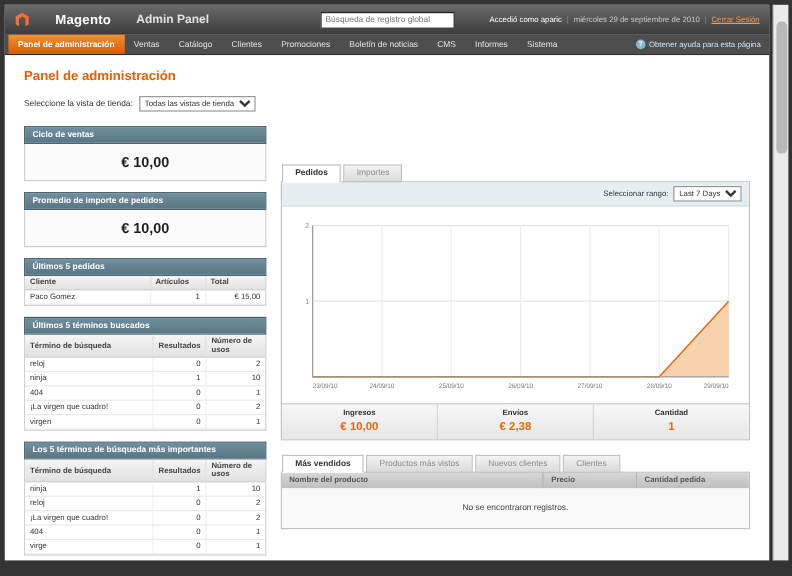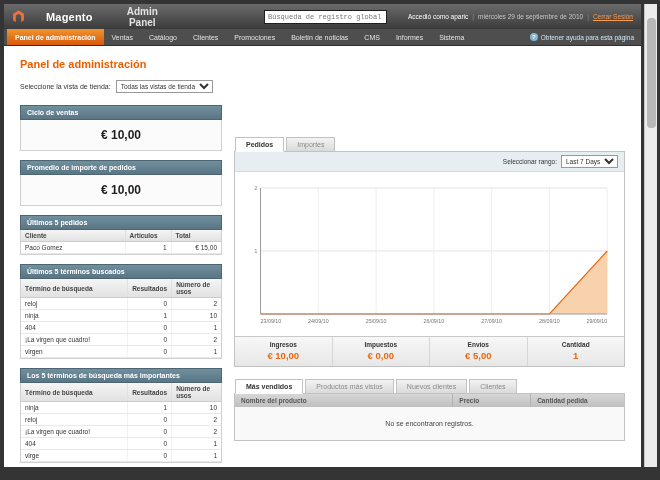--- a/index.html
+++ b/index.html
@@ -22,23 +22,23 @@
   
   .app-header {
     height:25px; background:linear-gradient(#6b6b6b,#3b3b3b);
     display:flex; align-items:center; padding:0 8px; gap:21px;
   }
   .logo-icon { width:13px; height:13px; flex:none; }
   .brand { color:#fff; font-weight:bold; font-size:11px; letter-spacing:.2px; }
   .brand-suffix { color:#e2e2e2; font-size:10px; font-weight:bold;text-align:center; }
   .global-search { margin-left:72px; display:flex; align-items:center; }
   .global-search input {
-    width:123px; height:14px; font-size:7px; padding:0 3px;
+    width:112px; height:14px; font-size:7px; padding:0 3px;
     border:1px solid #1f1f1f; background:#fff; color:#555;
-    font-family:Liberation Mono, monospace;
+    font-family:Liberation Sans, sans-serif;
   }
   .header-right { margin-left:auto; display:flex; align-items:center; gap:4px; font-size:6.5px; color:#c9c9c9; white-space:nowrap; }
   .logged-as { color:#fff; }
   .hdr-sep { color:#8a8a8a; }
   .logout-link { color:#f59c52; text-decoration:underline; cursor:pointer; }
 
   
   .nav {
     height:17px; background:#4e4e4e; display:flex; align-items:stretch; padding:0 3px;
     border-bottom:1px solid #2e2e2e;
@@ -341,26 +341,22 @@
                 <line x1="16" y1="134" x2="373" y2="134" stroke="#9a9a9a" stroke-width="1"></line>
               </svg>
           </div>
 
           <div class="totals">
             <div class="total-cell">
               <div class="total-label">Ingresos</div>
               <div class="total-value">€ 10,00</div>
             </div>
             <div class="total-cell">
-              <div class="total-label">Impuestos</div>
-              <div class="total-value">€ 0,00</div>
-            </div>
-            <div class="total-cell">
               <div class="total-label">Envíos</div>
-              <div class="total-value">€ 5,00</div>
+              <div class="total-value">€ 2,38</div>
             </div>
             <div class="total-cell">
               <div class="total-label">Cantidad</div>
               <div class="total-value">1</div>
             </div>
           </div>
         </div>
 
         <div class="bottom-block">
           <div class="tabs">

